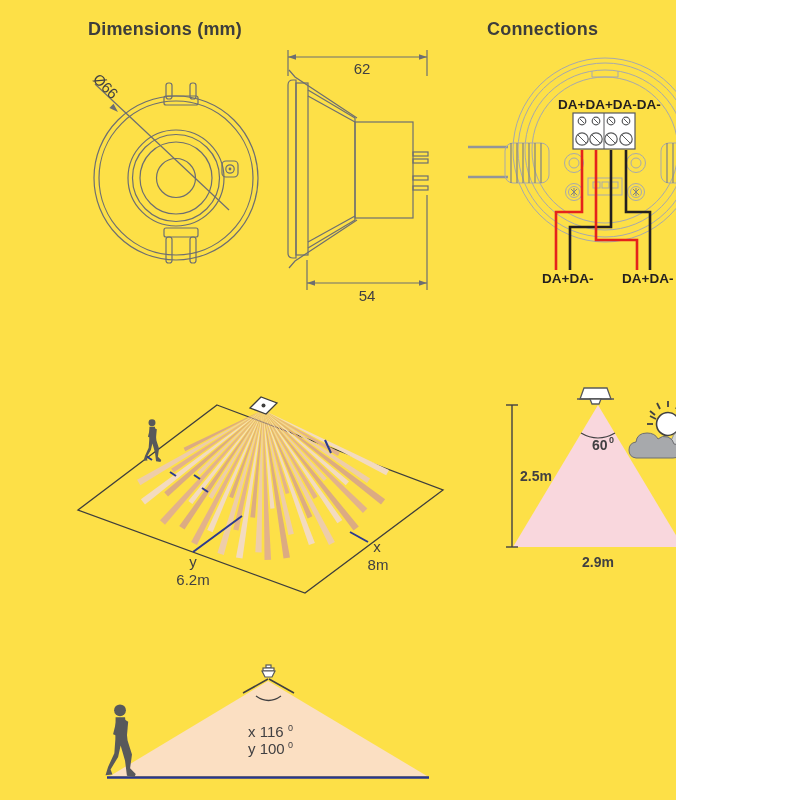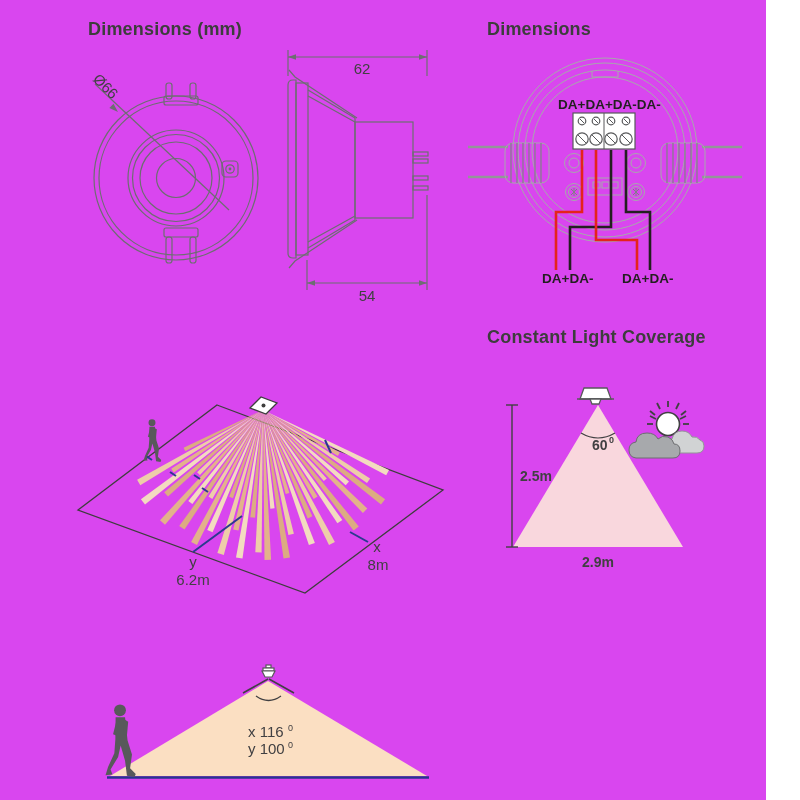--- a/index.html
+++ b/index.html
@@ -1,35 +1,34 @@
 <!DOCTYPE html>
 <html><head>
 <meta charset="utf-8">
 <style>
   html,body{margin:0;padding:0;background:#fff;}
-  #page{position:relative;width:766px;height:800px;background:#d946ef;overflow:hidden;
+  #page{position:relative;width:676px;height:800px;background:#fde047;overflow:hidden;
         font-family:"Liberation Sans",sans-serif;}
   .title{position:absolute;font-weight:bold;font-size:18px;color:#3d3d3c;letter-spacing:.2px;}
   .figure{position:absolute;}
   svg{display:block;}
   svg text{font-family:"Liberation Sans",sans-serif;fill:#414042;font-size:15px;}
   svg text.b{font-weight:bold;font-size:13.5px;fill:#231f20;}
   svg text.sup{font-size:9px;}
   .tech{stroke:#6d6e71;fill:none;stroke-width:1.2;}
   .hous{stroke:#a7a9ac;fill:none;stroke-width:1;}
   .blk{stroke:#58595b;fill:#fff;stroke-width:1.2;}
 </style>
 </head>
 <body>
 
 <div id="page">
 
   <div class="title" style="left:88px;top:19px;">Dimensions (mm)</div>
-  <div class="title" style="left:487px;top:19px;">Dimensions</div>
-  <div class="title" style="left:487px;top:327px;">Constant Light Coverage</div>
+  <div class="title" style="left:487px;top:19px;">Connections</div>
 
   <div class="figure" style="left:80px;top:50px;">
     <svg width="370" height="265" viewBox="0 0 370 265">
 
       <g>
         <circle class="tech" cx="96" cy="128" r="82" stroke-width="1.4"></circle>
         <circle class="tech" cx="96" cy="128" r="77"></circle>
         <circle class="tech" cx="96" cy="128" r="48" stroke-width="2"></circle>
         <circle class="tech" cx="96" cy="128" r="43.5"></circle>
         <circle class="tech" cx="96" cy="128" r="36"></circle>

